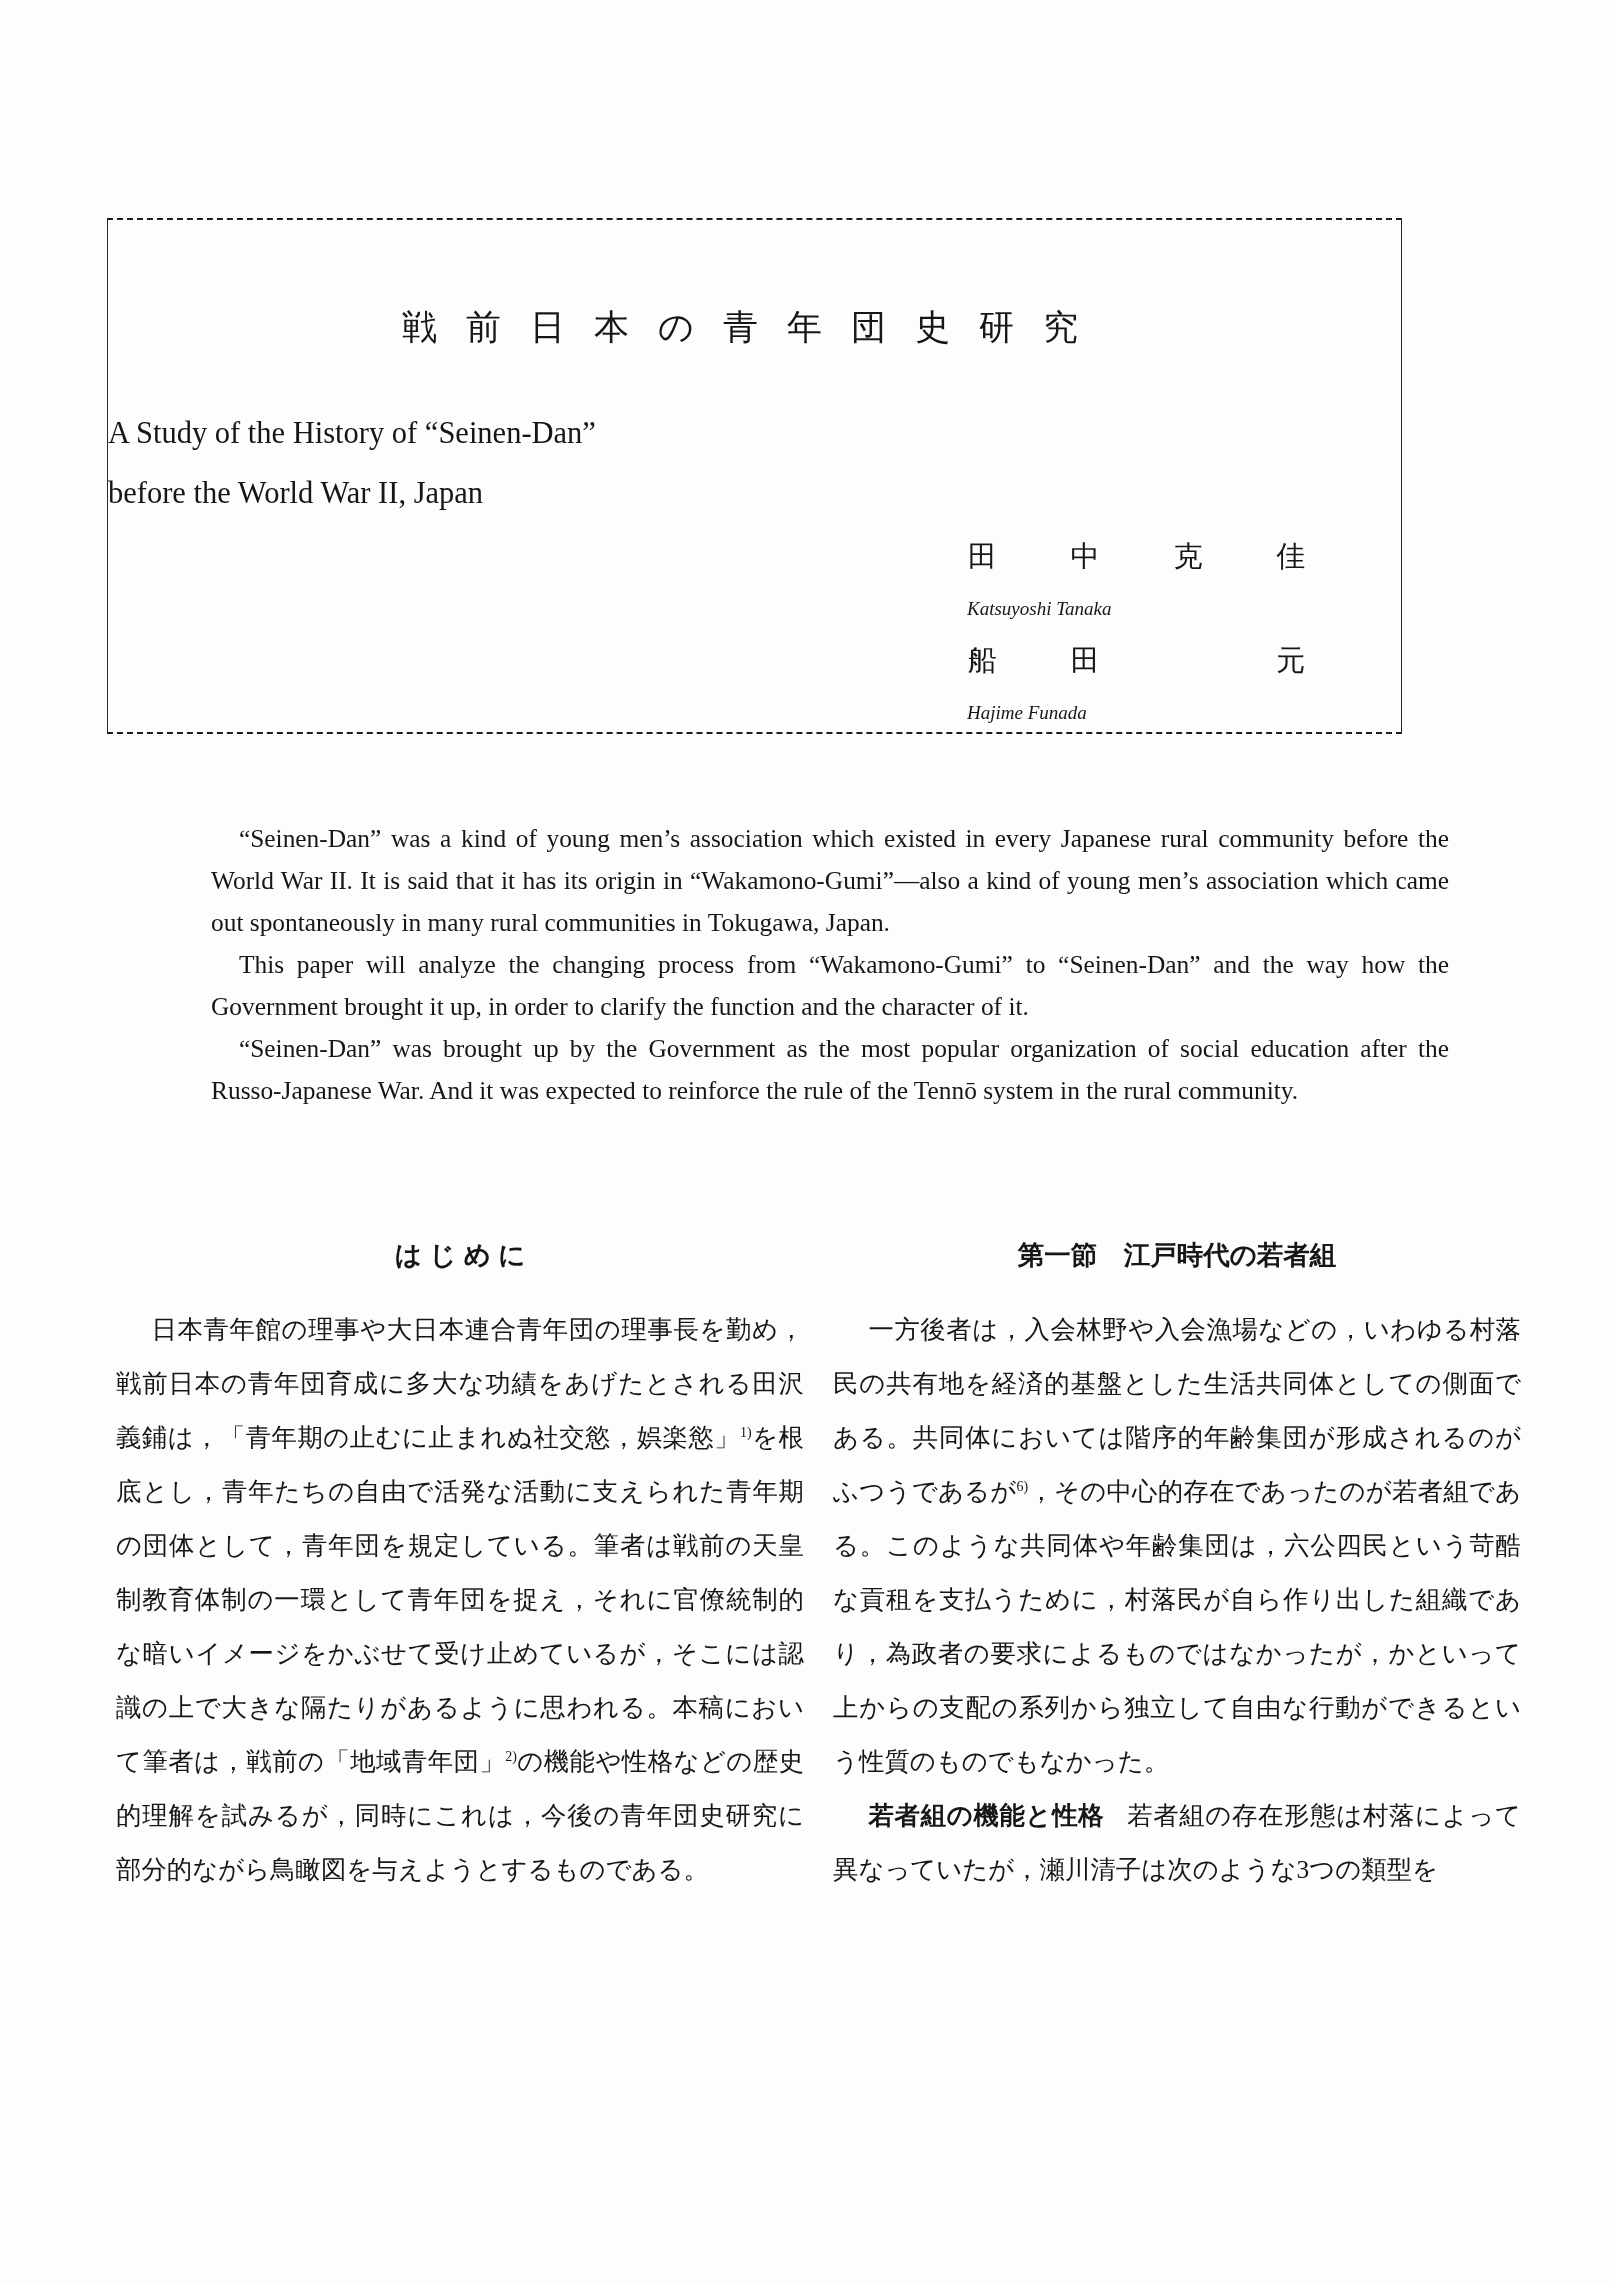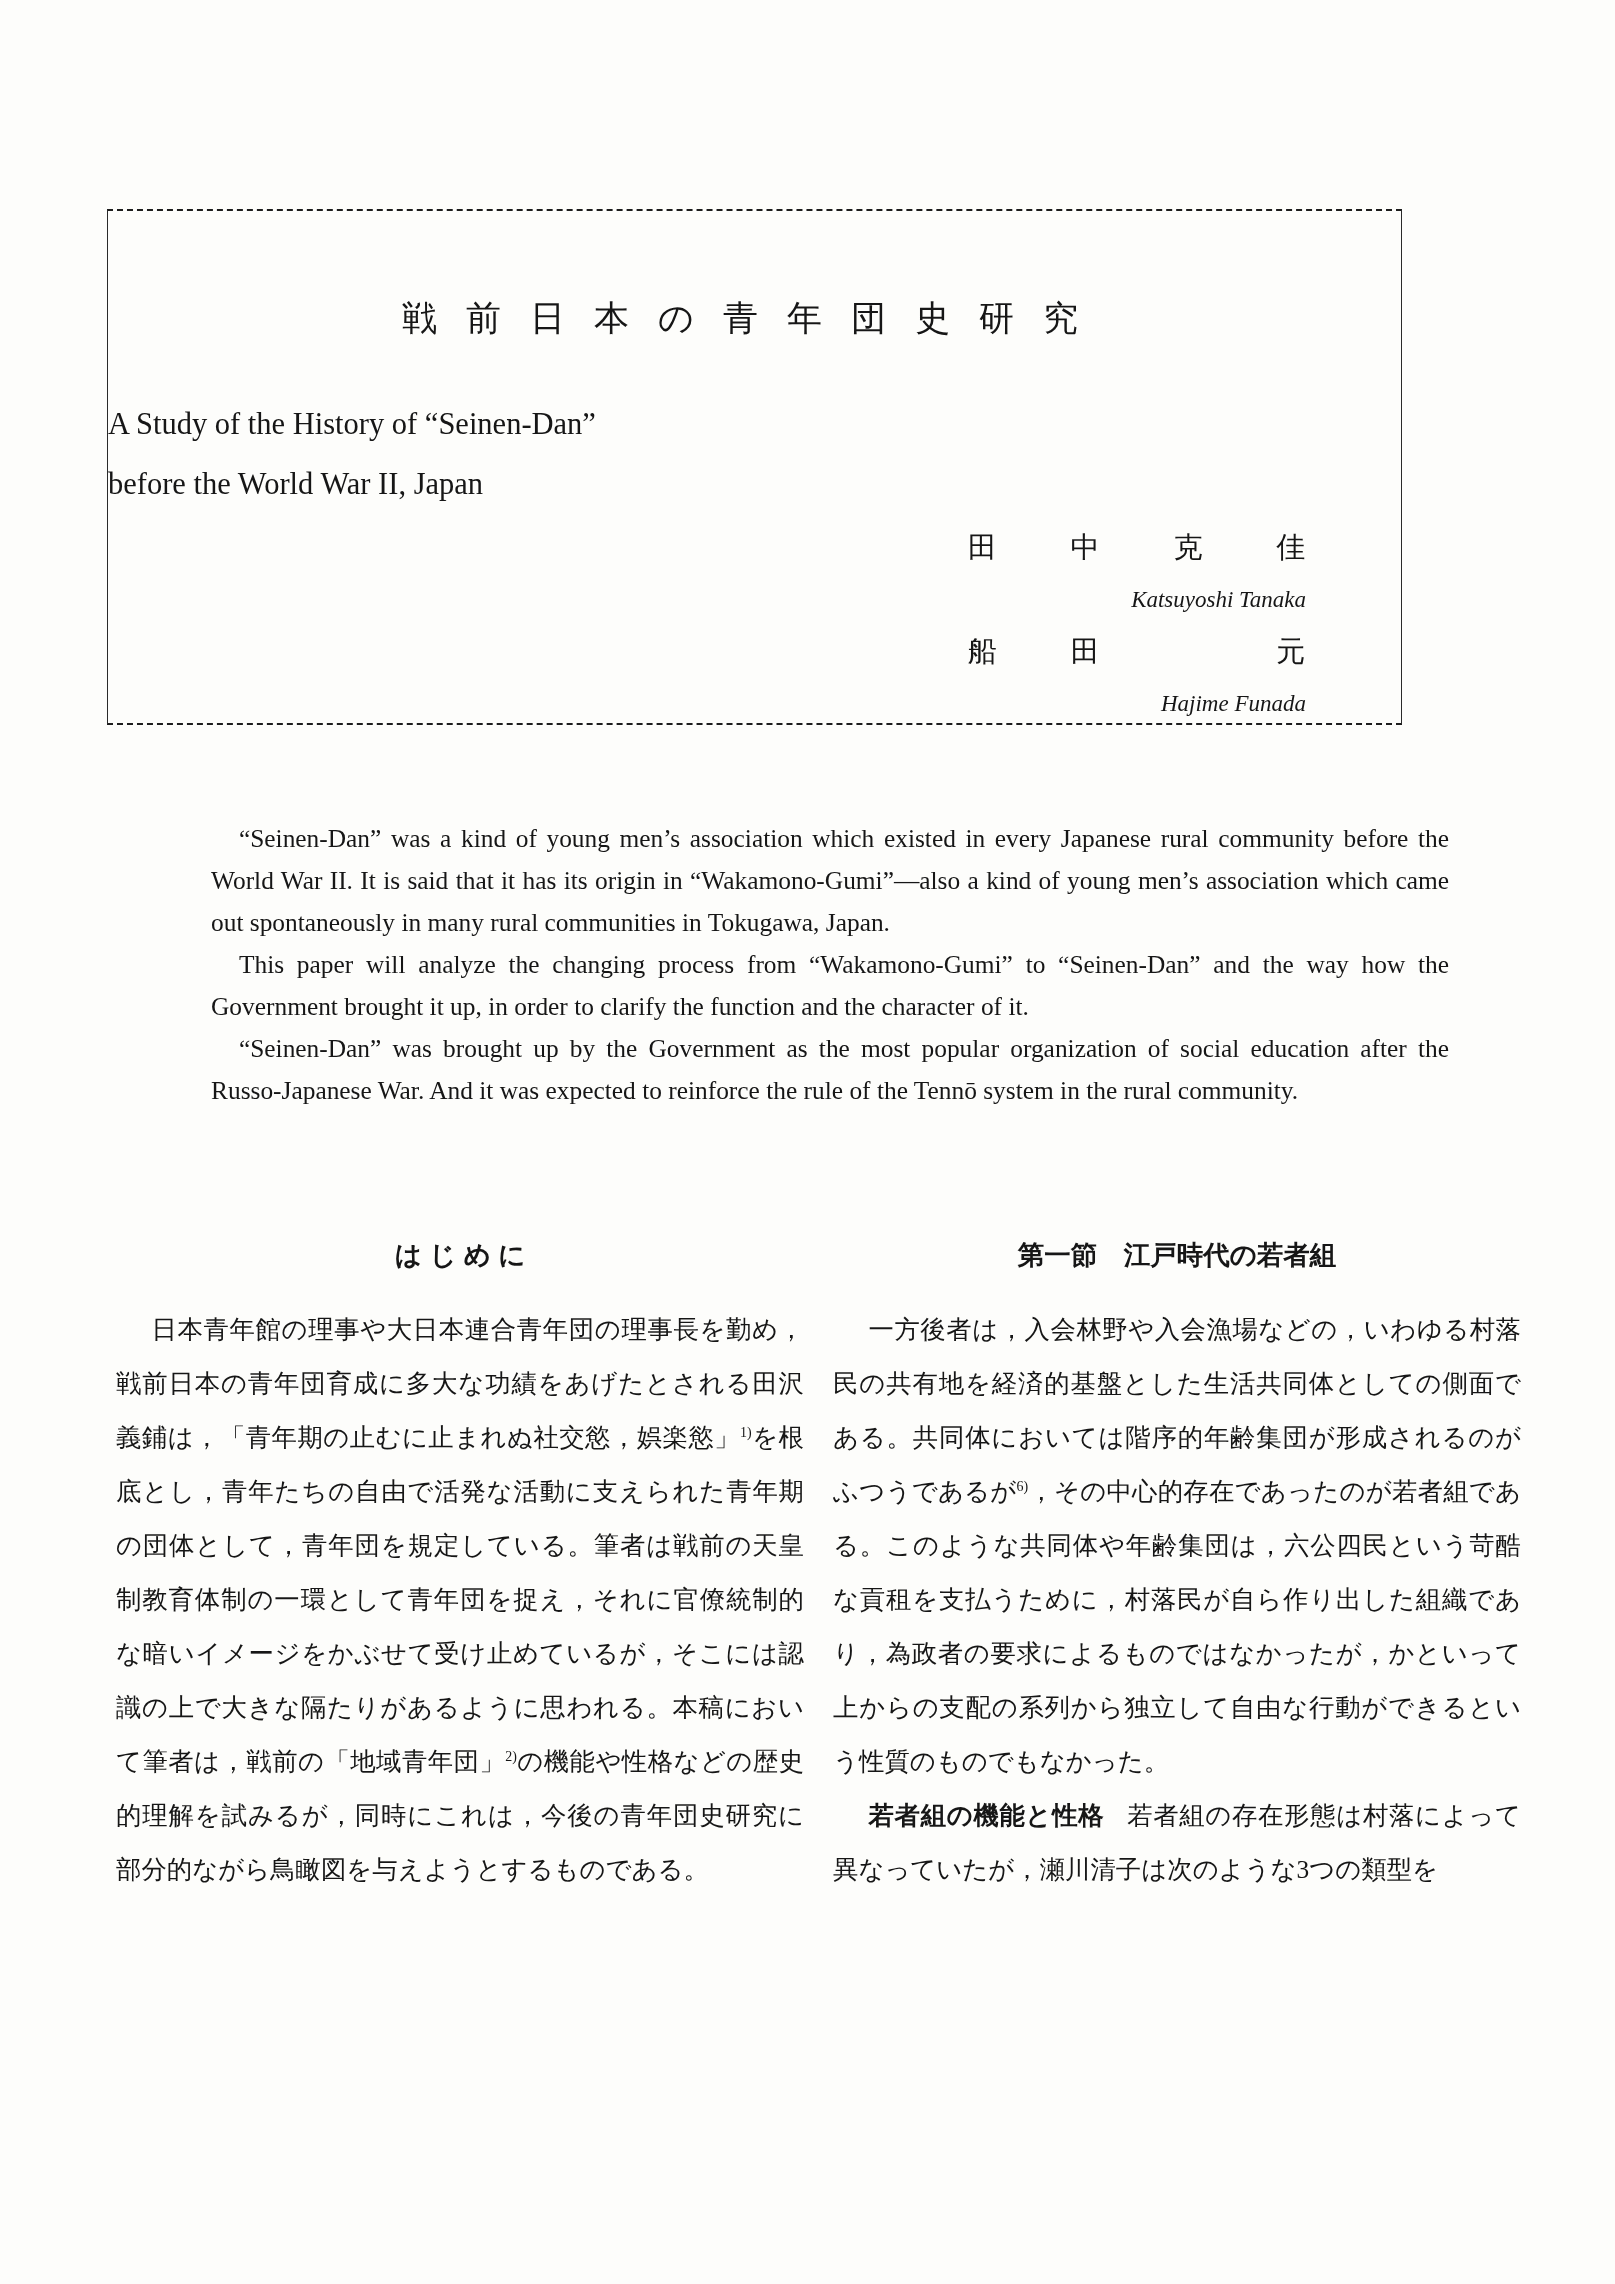--- a/index.html
+++ b/index.html
@@ -9,21 +9,21 @@
     width:1616px; height:2284px;
     margin:0 auto;
     background:#fdfdfb;
     color:#161616;
     font-family:"Liberation Serif","DejaVu Serif",serif;
     overflow:hidden;
   }
 
   
   .title-box {
-    position:absolute; left:107px; top:209px;
+    position:absolute; left:107px; top:218px;
     width:1295px; height:516px;
     border-left:1.7px solid #2a2a2a;
     border-right:1.7px solid #2a2a2a;
     border-top:2.3px dashed #1d1d1d;
     border-bottom:2.3px dashed #1d1d1d;
     background:#fdfdfb;
   }
   .jp-title {
     margin-top:84px;
     text-align:center;
@@ -39,22 +39,22 @@
     line-height:60px;
   }
   .authors {
     position:absolute; right:95px; top:311px;
     width:339px;
   }
   .author-row { height:52px; display:flex; align-items:center; }
   .kanji-name { width:100%; display:flex; justify-content:space-between; font-size:29px; }
   .kanji-slot { width:1.05em; text-align:center; display:inline-block; }
   .en-name {
-    width:100%; text-align:right;
-    font-style:italic; font-size:23px;
+    width:100%; text-align:left;
+    font-style:italic; font-size:19px;
     font-family:"Liberation Serif","DejaVu Serif",serif;
   }
 
   
   .abstract {
     position:absolute; left:193px; top:817px; width:1238px;
     font-size:25.4px; line-height:42px;
     text-align:justify;
     margin-left:18px;
   }

